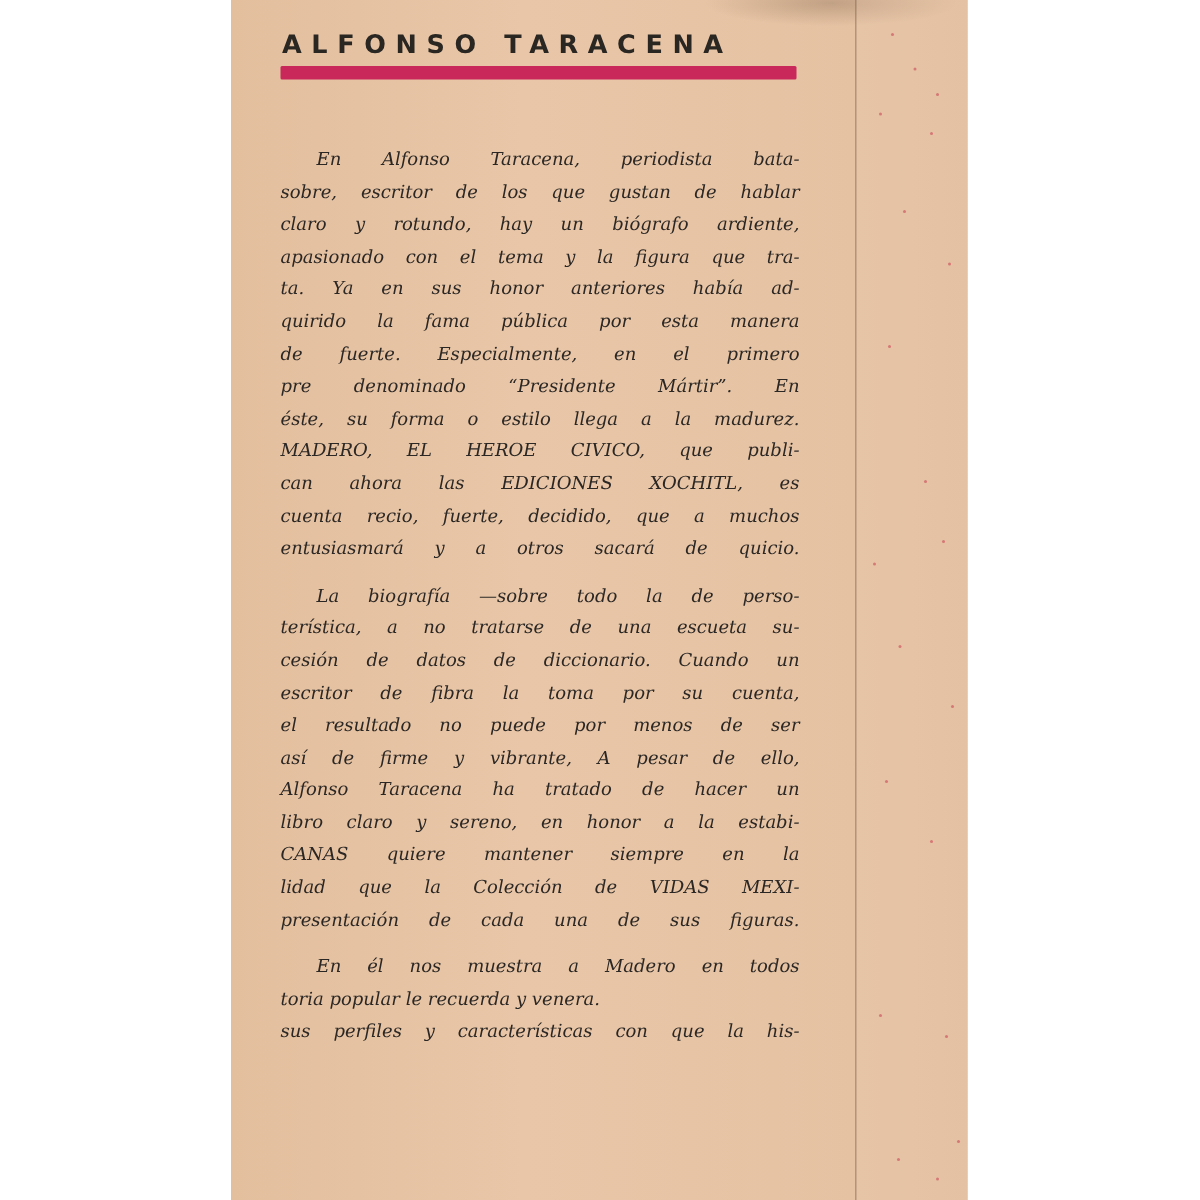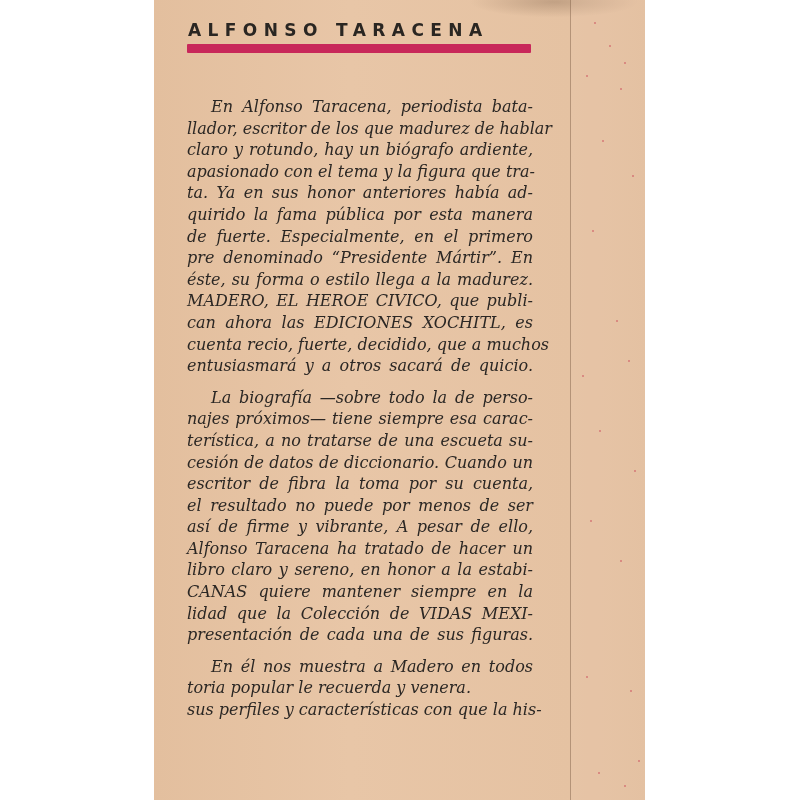--- a/index.html
+++ b/index.html
@@ -66,21 +66,21 @@
       background: #c8285a;
       border-radius: 1px;
     }
     .body-text {
       position: absolute;
       left: 33px;
       top: 96px;
       width: 346px;
       font-family: "DejaVu Serif", serif;
       font-style: italic;
-      font-size: 16px;
+      font-size: 12px;
       line-height: 21.6px;
       color: #2b2724;
       text-align: justify;
     }
     .para {
       margin: 0 0 10px 0;
     }
     .line {
       display: block;
       white-space: nowrap;
@@ -121,36 +121,35 @@
   <div class="speck" style="left:484px;top:760px"></div>
   <div class="speck" style="left:444px;top:772px"></div>
   <div class="speck" style="left:470px;top:785px"></div>
 
   <div class="author-title">ALFONSO TARACENA</div>
   <div class="title-underline"></div>
 
   <div class="body-text">
     <p class="para">
       <span class="line indent">En Alfonso Taracena, periodista bata-</span>
-      <span class="line">llador, escritor de los que madurez de hablar</span>
+      <span class="line">sobre, escritor de los que gustan de hablar</span>
       <span class="line">claro y rotundo, hay un biógrafo ardiente,</span>
       <span class="line">apasionado con el tema y la figura que tra-</span>
       <span class="line">ta. Ya en sus honor anteriores había ad-</span>
       <span class="line">quirido la fama pública por esta manera</span>
       <span class="line">de fuerte. Especialmente, en el primero</span>
       <span class="line">pre denominado “Presidente Mártir”. En</span>
       <span class="line">éste, su forma o estilo llega a la madurez.</span>
       <span class="line">MADERO, EL HEROE CIVICO, que publi-</span>
       <span class="line">can ahora las EDICIONES XOCHITL, es</span>
       <span class="line">cuenta recio, fuerte, decidido, que a muchos</span>
       <span class="line">entusiasmará y a otros sacará de quicio.</span>
     </p>
     <p class="para">
       <span class="line indent">La biografía —sobre todo la de perso-</span>
-      <span class="line">najes próximos— tiene siempre esa carac-</span>
       <span class="line">terística, a no tratarse de una escueta su-</span>
       <span class="line">cesión de datos de diccionario. Cuando un</span>
       <span class="line">escritor de fibra la toma por su cuenta,</span>
       <span class="line">el resultado no puede por menos de ser</span>
       <span class="line">así de firme y vibrante, A pesar de ello,</span>
       <span class="line">Alfonso Taracena ha tratado de hacer un</span>
       <span class="line">libro claro y sereno, en honor a la estabi-</span>
       <span class="line">CANAS quiere mantener siempre en la</span>
       <span class="line">lidad que la Colección de VIDAS MEXI-</span>
       <span class="line">presentación de cada una de sus figuras.</span>

